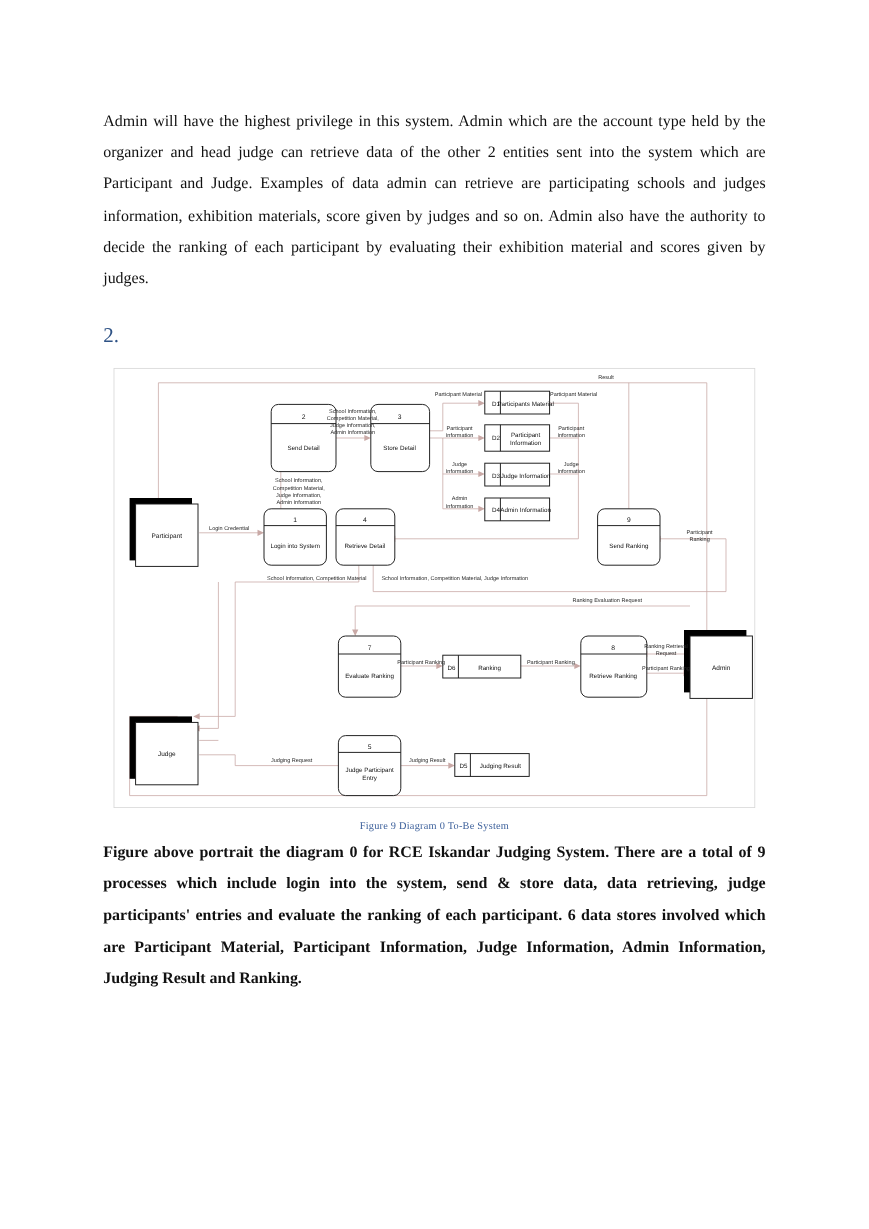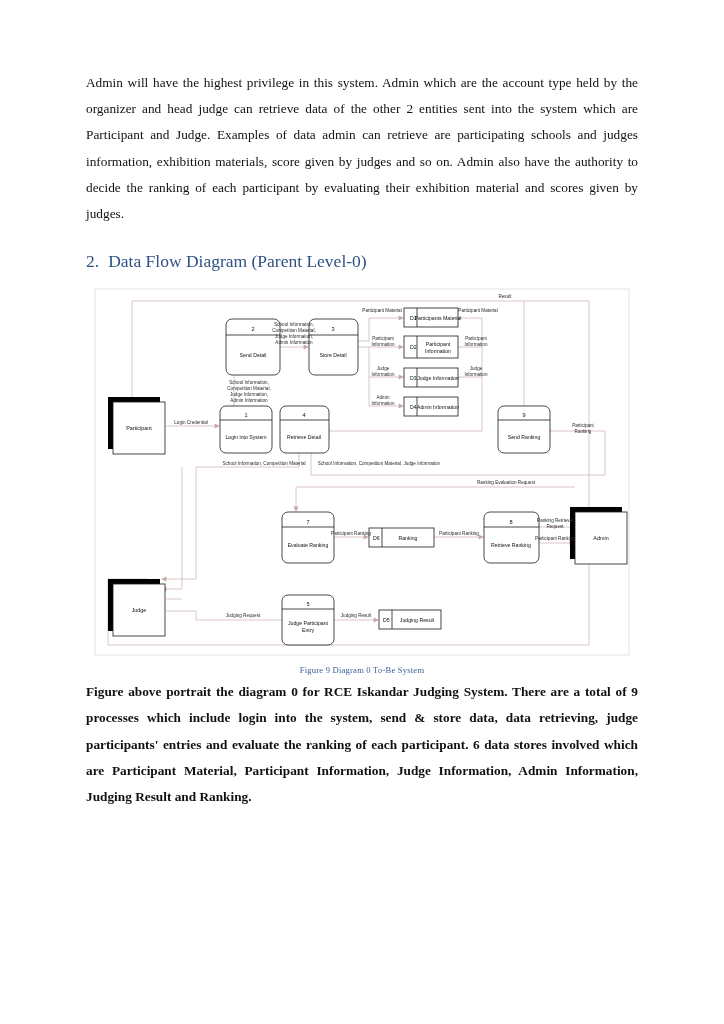--- a/index.html
+++ b/index.html
@@ -18,21 +18,21 @@
   .page {
     position: absolute;
     left: 0; top: 0;
     width: 724px;
     height: 1024px;
     background: #fff;
   }
   .content {
     position: absolute;
     left: 86px;
-    top: 70px;
+    top: 88px;
     width: 552px;
   }
   p.body-para {
     font-size: 13.3px;
     line-height: 26.2px;
     text-align: justify;
     margin: 0 0 0 0;
     text-justify: inter-word;
     color: #111;
   }
@@ -84,21 +84,20 @@
 </head>
 <body>
 
 <div class="page">
   <div class="content">
 
     <p class="body-para">Admin will have the highest privilege in this system. Admin which are the account type held by the organizer and head judge can retrieve data of the other 2 entities sent into the system which are Participant and Judge. Examples of data admin can retrieve are participating schools and judges information, exhibition materials, score given by judges and so on. Admin also have the authority to decide the ranking of each participant by evaluating their exhibition material and scores given by judges.</p>
 
     <h2 class="section-heading">
       <span class="num">2.</span>
-      <span>Data Flow Diagram (Parent Level-0)</span>
     </h2>
 
     <div class="figure-wrap">
       <svg class="dfd-svg" width="552" height="386" viewBox="0 0 552 386" xmlns="http://www.w3.org/2000/svg">
 
         <rect class="frame" x="9" y="10" width="534" height="366"></rect>
 
         <g>
 
           <path class="conn" d="M503 22 L46 22 L46 119"></path>

